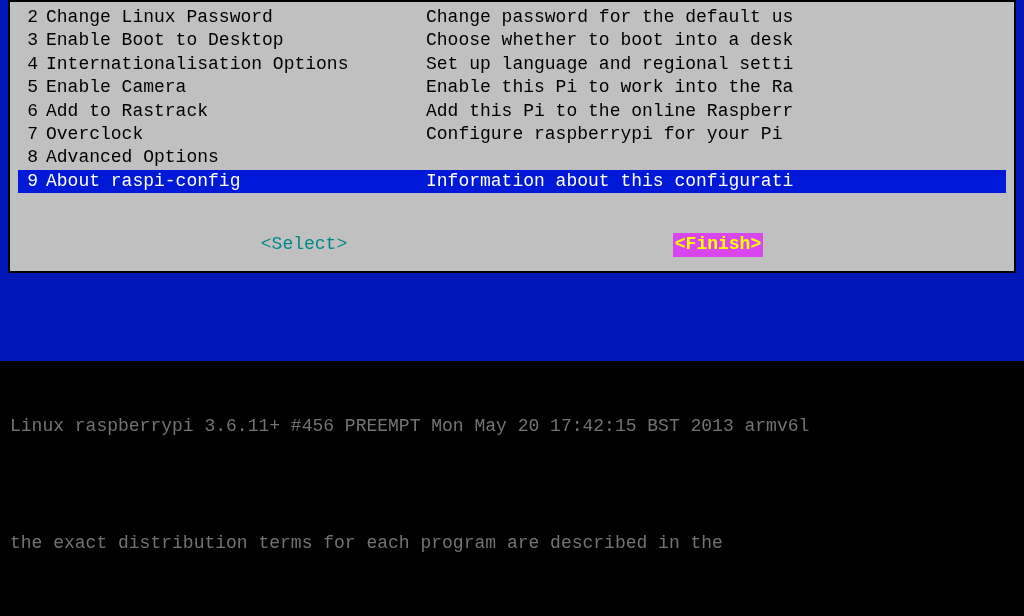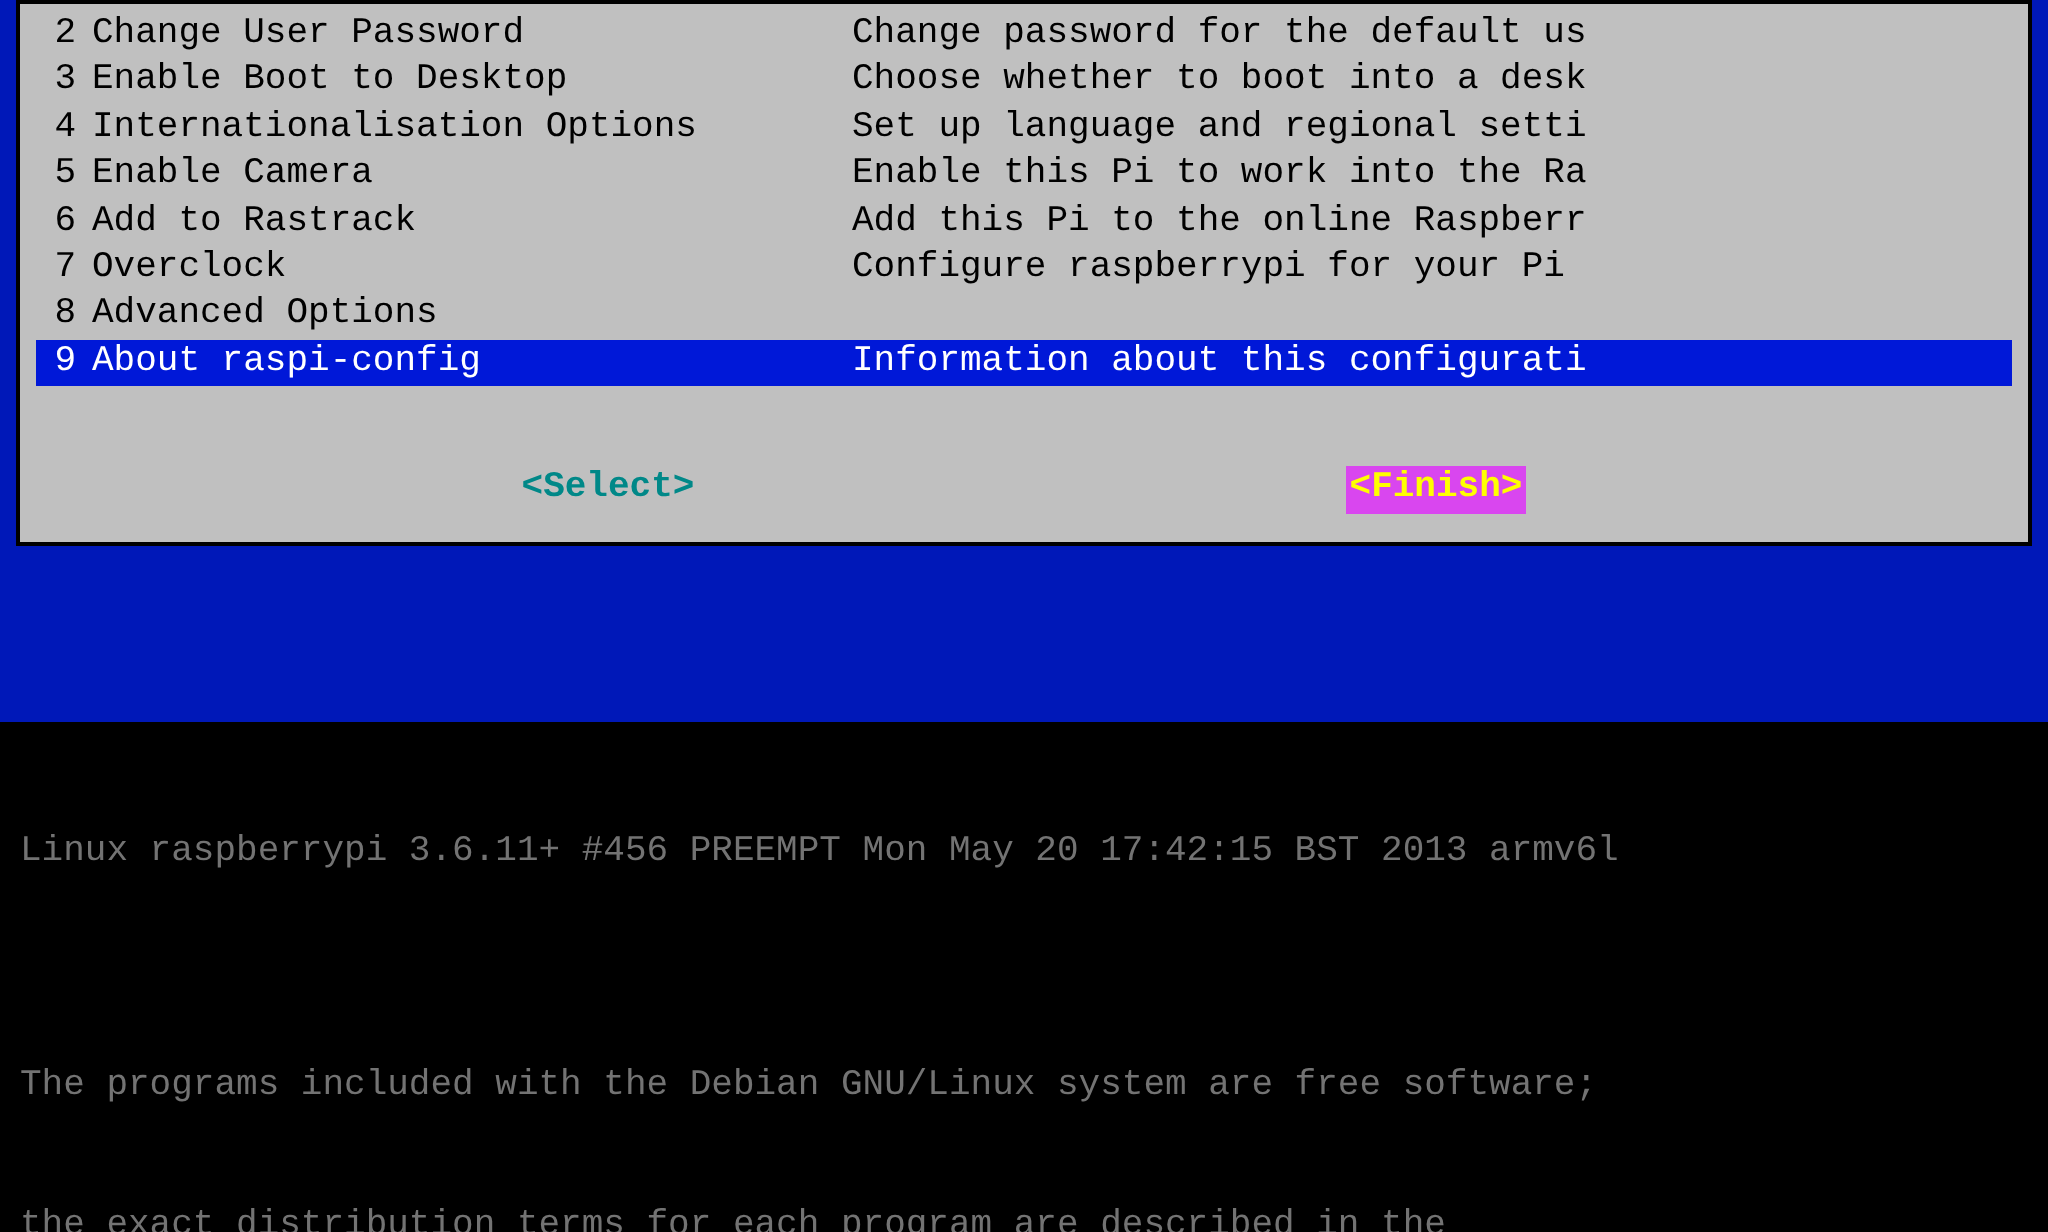--- a/index.html
+++ b/index.html
@@ -36,21 +36,21 @@
       color: #fff;
     }
     .button-row {
       display: flex;
       justify-content: space-around;
       margin-top: 40px;
       padding: 0 80px;
     }
     .btn-select {
       color: #088;
-      font-weight: bold;
+      font-weight: normal;
     }
     .btn-finish {
       background: #d946ef;
       color: #ff0;
       font-weight: bold;
       padding: 0 2px;
     }
     .blue-band {
       background: #0018b8;
       height: 80px;
@@ -62,40 +62,39 @@
       white-space: pre-wrap;
     }
     .term-line { color: #737373; }
   </style>
 </head>
 <body>
 
 <div class="blue-bg">
   <div class="config-box">
     <div id="menu-list">
-        <div class="menu-row"><span class="menu-num">2</span><span class="menu-label">Change User Password</span><span class="menu-desc">Change password for the default us</span></div>
+        <div class="menu-row"><span class="menu-num">2</span><span class="menu-label">Change Linux Password</span><span class="menu-desc">Change password for the default us</span></div>
         <div class="menu-row"><span class="menu-num">3</span><span class="menu-label">Enable Boot to Desktop</span><span class="menu-desc">Choose whether to boot into a desk</span></div>
         <div class="menu-row"><span class="menu-num">4</span><span class="menu-label">Internationalisation Options</span><span class="menu-desc">Set up language and regional setti</span></div>
         <div class="menu-row"><span class="menu-num">5</span><span class="menu-label">Enable Camera</span><span class="menu-desc">Enable this Pi to work into the Ra</span></div>
         <div class="menu-row"><span class="menu-num">6</span><span class="menu-label">Add to Rastrack</span><span class="menu-desc">Add this Pi to the online Raspberr</span></div>
         <div class="menu-row"><span class="menu-num">7</span><span class="menu-label">Overclock</span><span class="menu-desc">Configure raspberrypi for your Pi</span></div>
         <div class="menu-row"><span class="menu-num">8</span><span class="menu-label">Advanced Options</span></div>
         <div class="menu-row selected"><span class="menu-num">9</span><span class="menu-label">About raspi-config</span><span class="menu-desc">Information about this configurati</span></div>
       </div>
     <div class="button-row">
       <span class="btn-select">&lt;Select&gt;</span>
       <span class="btn-finish">&lt;Finish&gt;</span>
     </div>
   </div>
   <div class="blue-band"></div>
 </div>
 
 <div class="term">
   <div class="term-line">Linux raspberrypi 3.6.11+ #456 PREEMPT Mon May 20 17:42:15 BST 2013 armv6l</div>
   <div class="term-line"></div>
-  <div class="term-line">The programs included with the Debian GNU/Linux system are free software;</div>
   <div class="term-line">the exact distribution terms for each program are described in the</div>
   
   <div class="term-line"></div>
   
   
   
 </div>
 
 </body></html>

